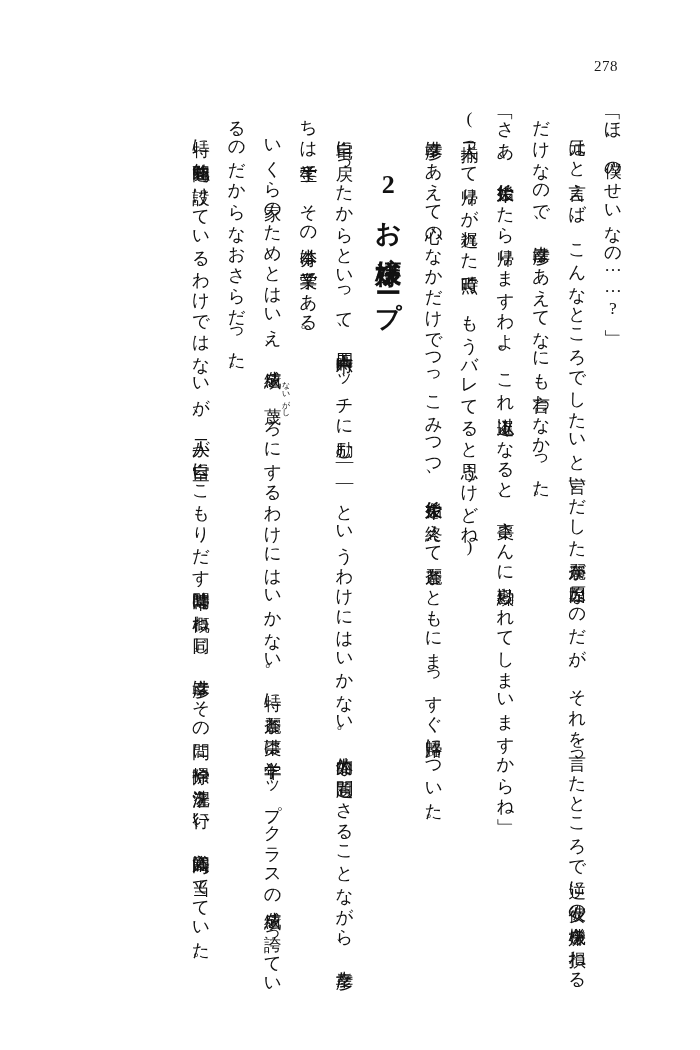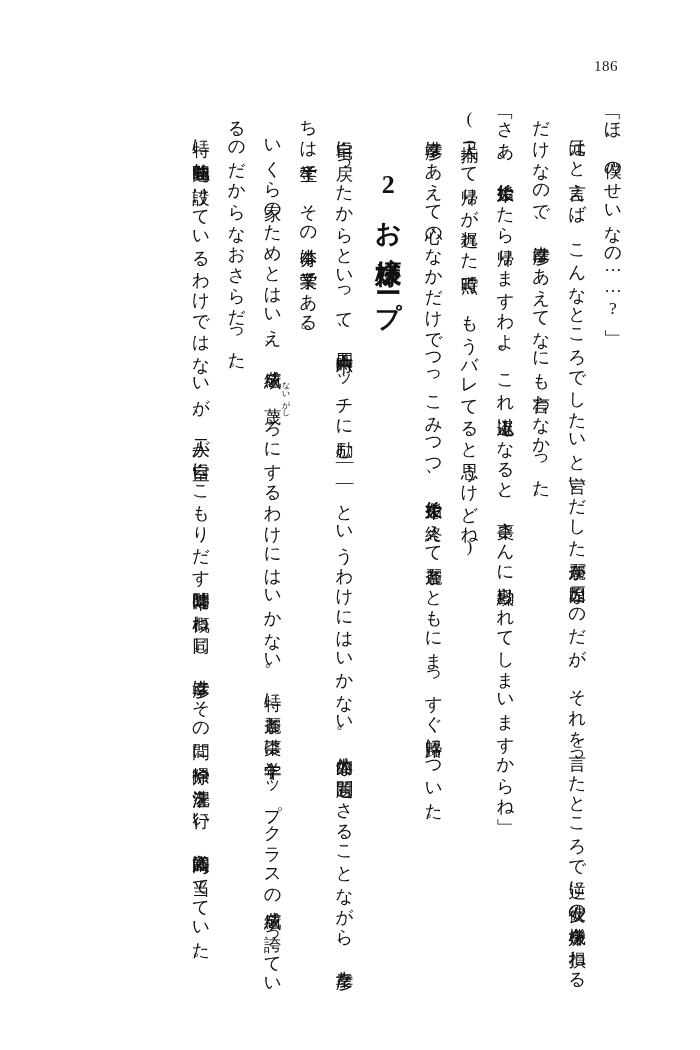--- a/index.html
+++ b/index.html
@@ -76,21 +76,21 @@
     font-size: 8px;
     letter-spacing: 0;
     line-height: 1;
   }
 </style>
 </head>
 <body>
 
 <div class="page">
 
-  <div class="page-number">186</div>
+  <div class="page-number">278</div>
 
   <div class="body-text">
     <p class="para">「ほ、僕のせいなの……?」</p>
     <p class="para">　元はと言えば、こんなところでしたいと言いだした麗奈が原因なのだが、それを言ったところで逆に彼女の機嫌を損ねるだけなので、幸彦はあえてなにも言わなかった。</p>
     <p class="para">「さあ、後始末したら帰りますわよ。これ以上遅くなると、棗さんに勘繰られてしまいますからね」</p>
     <p class="para">(二人揃って帰りが遅れた時点で、もうバレてると思うけどね)</p>
     <p class="para">　幸彦はあえて心のなかだけでつっこみつつ、後始末を終えて麗奈とともにまっすぐ帰路についた。</p>
 
     <div class="heading">
       <span class="num">2</span><span>お嬢様ソープ</span>

